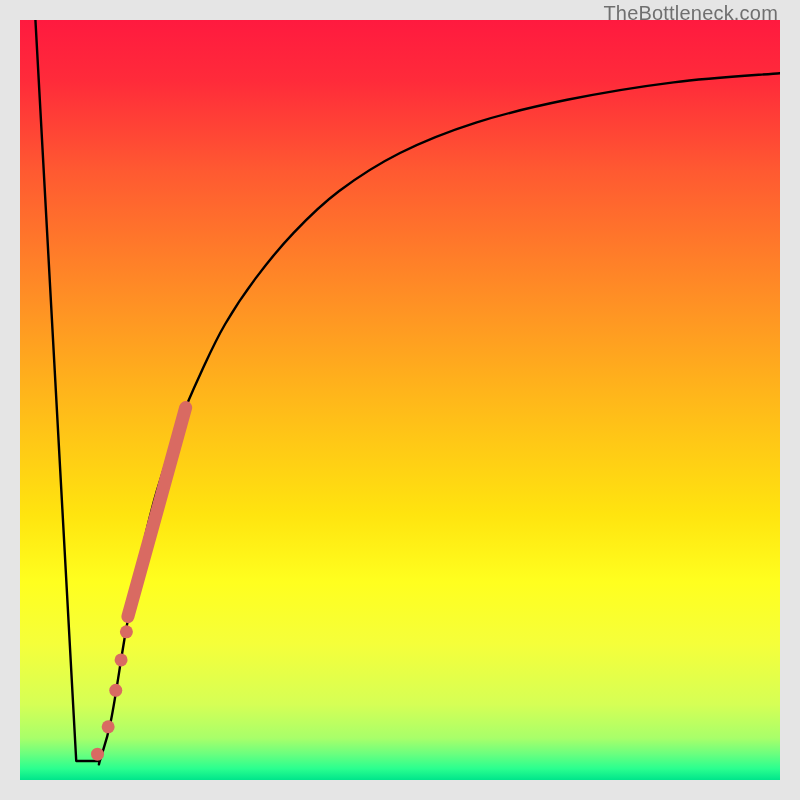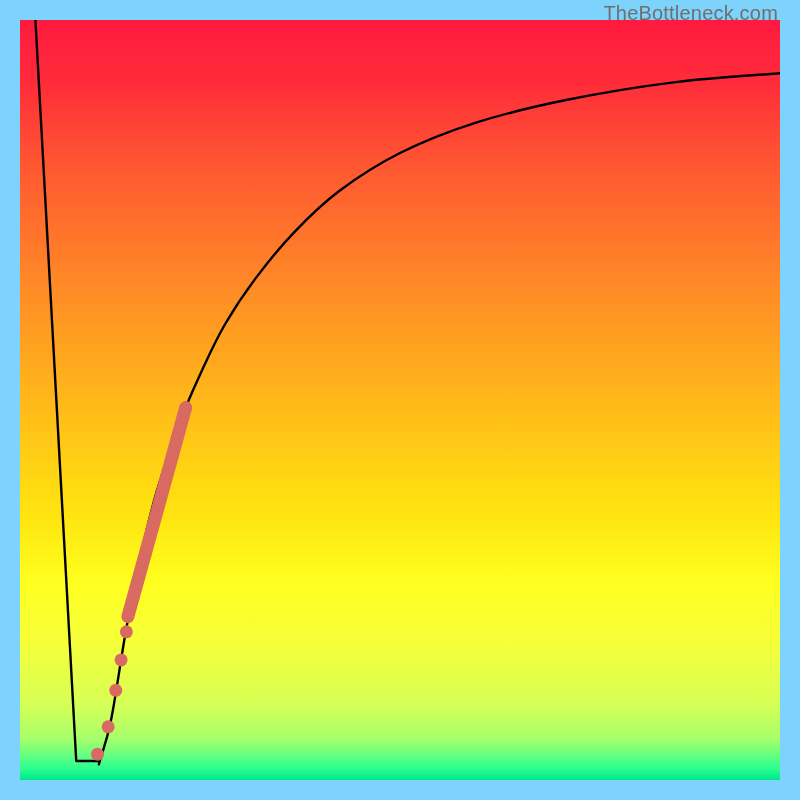--- a/index.html
+++ b/index.html
@@ -8,21 +8,21 @@
     width: 800px;
     height: 800px;
     overflow: hidden;
     background: #000;
     font-family: Arial, Helvetica, sans-serif;
   }
   .frame {
     position: absolute;
     left: 0; top: 0;
     width: 800px; height: 800px;
-    background: #7dd3fc;
+    background: #e5e5e5;
   }
   .plot {
     position: absolute;
     left: 20px; top: 20px;
     width: 760px; height: 760px;
     overflow: hidden;
   }
   .watermark {
     position: absolute;
     top: 2px;

